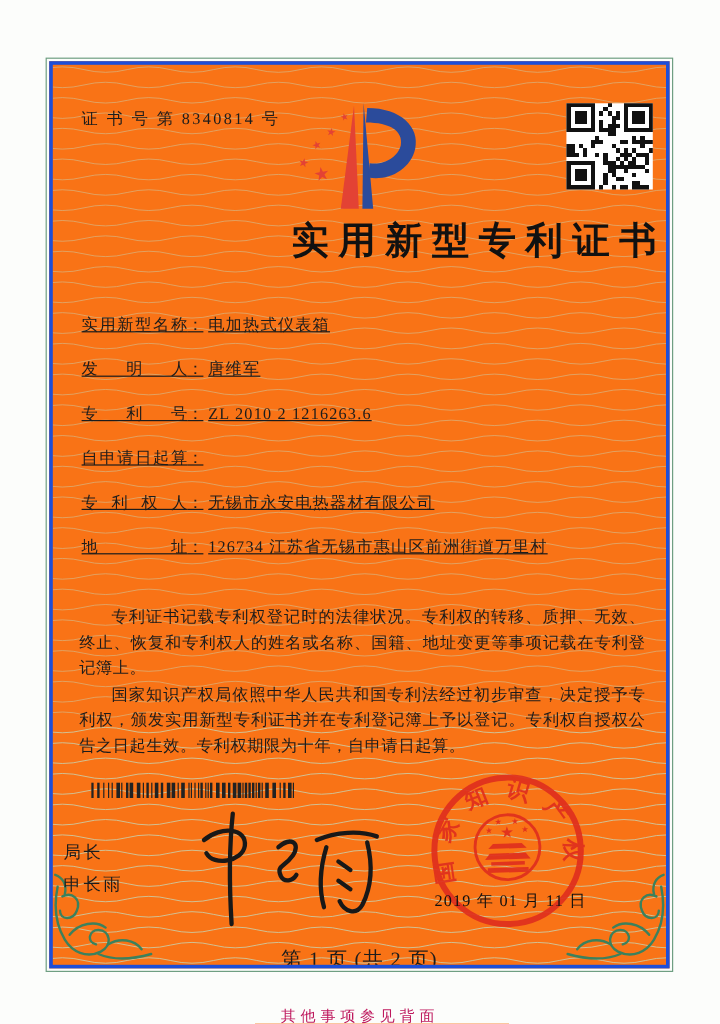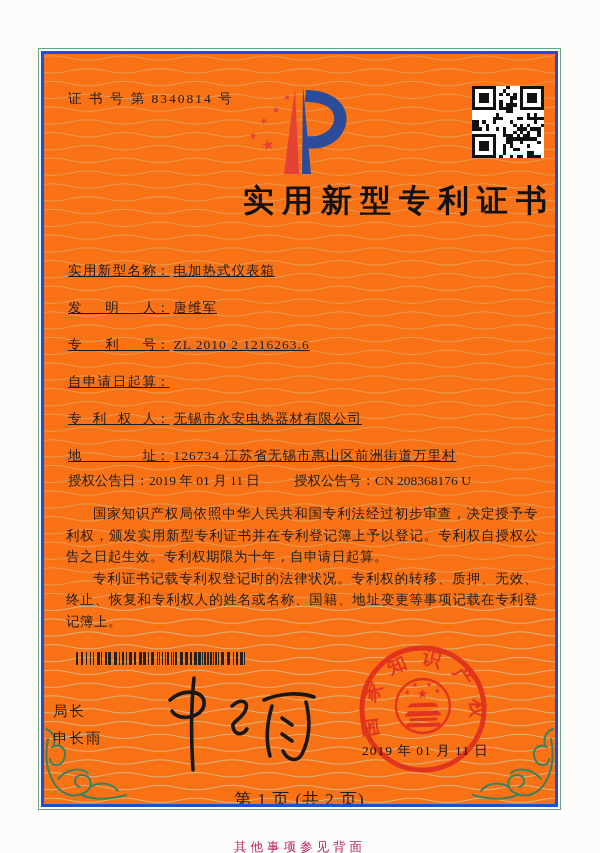--- a/index.html
+++ b/index.html
@@ -301,28 +301,24 @@
             <span class="fcolon">：</span>
           <span class="fvalue">无锡市永安电热器材有限公司</span>
         </div>
         <div class="frow">
           <span class="flabel">地址</span>
             <span class="fcolon">：</span>
           <span class="fvalue">126734 江苏省无锡市惠山区前洲街道万里村</span>
         </div>
       </div>
 
-      <div class="grant-row">
-        <span class="grant-left"><span>授权公告日</span><span>：</span><span>2019 年 01 月 11 日</span></span>
-        <span class="grant-right"><span>授权公告号</span><span>：</span><span>CN 208368176 U</span></span>
-      </div>
 
       <div class="paras">
+        <p>专利证书记载专利权登记时的法律状况。专利权的转移、质押、无效、终止、恢复和专利权人的姓名或名称、国籍、地址变更等事项记载在专利登记簿上。</p>
         <p>国家知识产权局依照中华人民共和国专利法经过初步审查，决定授予专利权，颁发实用新型专利证书并在专利登记簿上予以登记。专利权自授权公告之日起生效。专利权期限为十年，自申请日起算。</p>
-        <p>专利证书记载专利权登记时的法律状况。专利权的转移、质押、无效、终止、恢复和专利权人的姓名或名称、国籍、地址变更等事项记载在专利登记簿上。</p>
       </div>
 
       <svg id="barcode-svg" class="barcode" width="170" height="13">
           <rect x="0" y="0" width="2" height="13" fill="#222"></rect>
           <rect x="5" y="0" width="2" height="13" fill="#222"></rect>
           <rect x="10" y="0" width="1" height="13" fill="#222"></rect>
           <rect x="14" y="0" width="1" height="13" fill="#222"></rect>
           <rect x="17" y="0" width="1" height="13" fill="#222"></rect>
           <rect x="21" y="0" width="3" height="13" fill="#222"></rect>
           <rect x="25" y="0" width="1" height="13" fill="#222"></rect>

